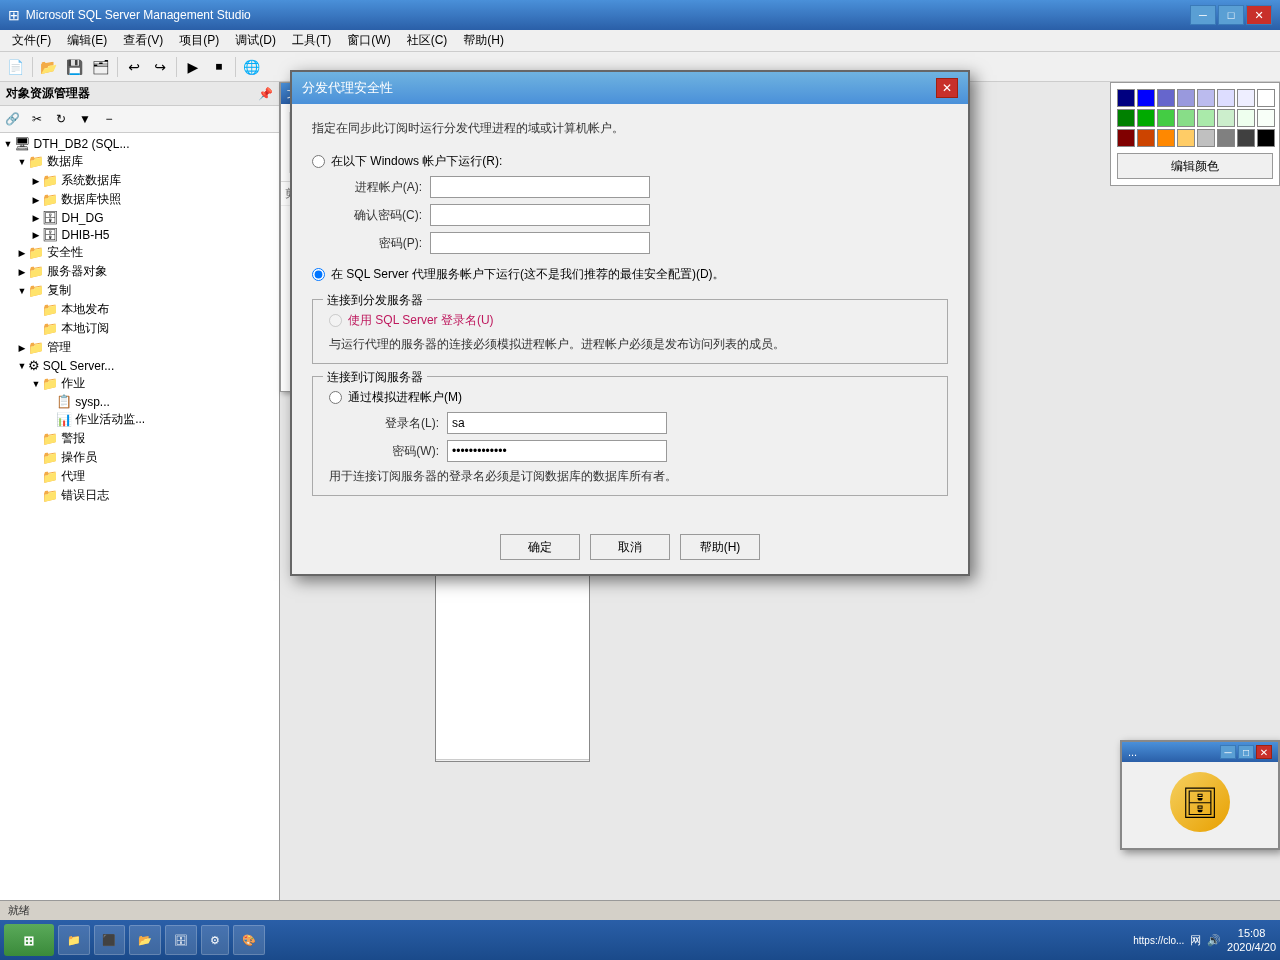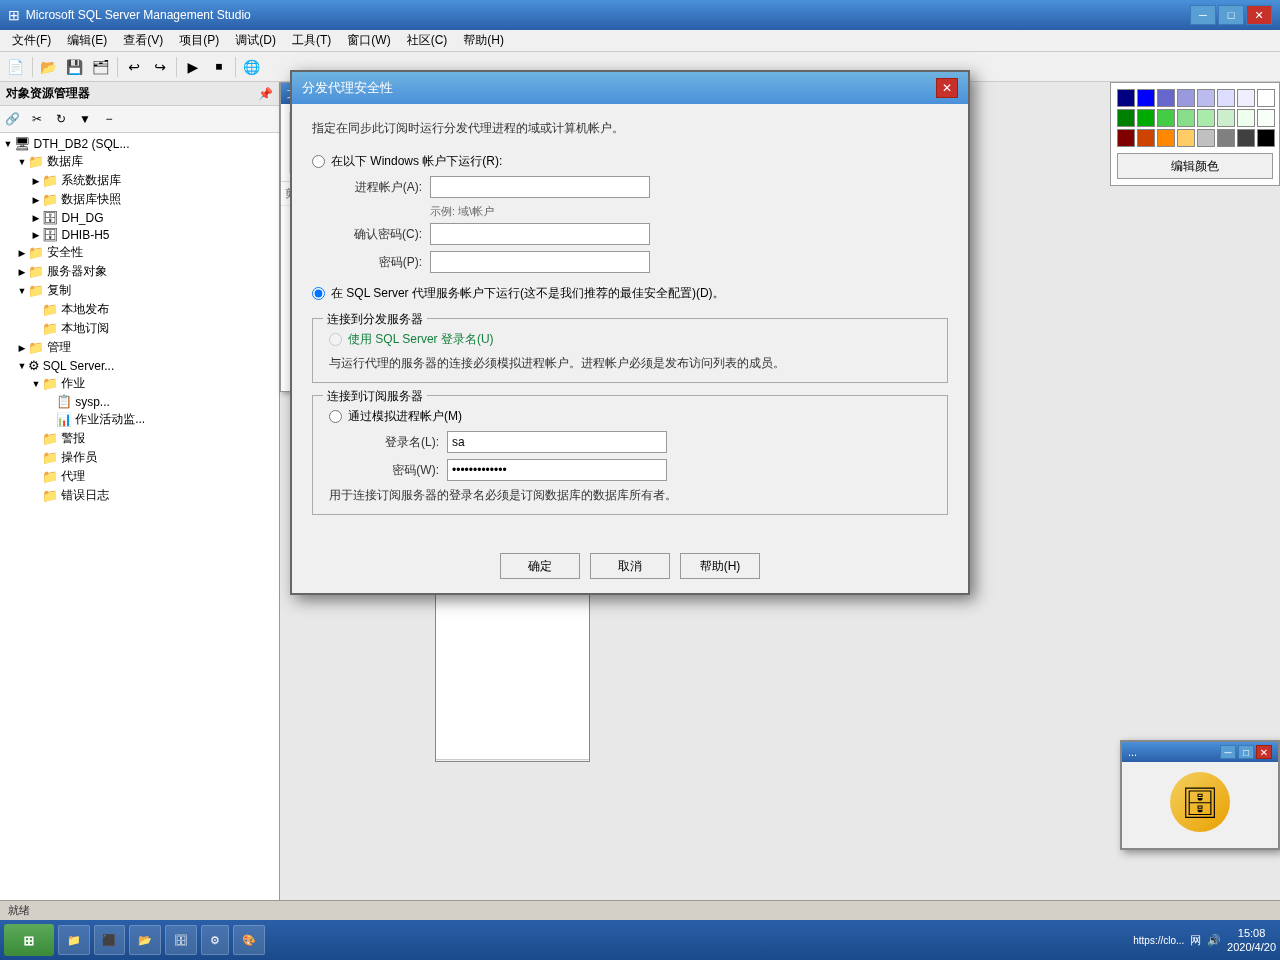--- a/index.html
+++ b/index.html
@@ -433,21 +433,20 @@
 
       <div class="radio-option">
         <input type="radio" name="run-as" id="windows-account" style="">
         <label for="windows-account">在以下 Windows 帐户下运行(R):</label>
       </div>
 
       <div class="field-row">
         <div class="field-label">进程帐户(A):</div>
         <input type="text" class="field-input" value="" style="">
       </div>
-      <div class="field-hint">示例: 域\帐户</div>
 
       <div class="field-row">
         <div class="field-label">确认密码(C):</div>
         <input type="password" class="field-input" value="" style="">
       </div>
 
       <div class="field-row">
         <div class="field-label">密码(P):</div>
         <input type="password" class="field-input" value="" style="">
       </div>
@@ -456,21 +455,21 @@
         <div class="radio-option">
           <input type="radio" name="run-as" id="sql-server-account" checked="" style="">
           <label for="sql-server-account">在 SQL Server 代理服务帐户下运行(这不是我们推荐的最佳安全配置)(D)。</label>
         </div>
       </div>
 
       <div class="section-box">
         <div class="section-label">连接到分发服务器</div>
         <div class="radio-option disabled-text">
           <input type="radio" name="dist-connect" id="sql-login" disabled="" style="">
-          <label for="sql-login" style="color:#15803d;">使用 SQL Server 登录名(U)</label>
+          <label for="sql-login" style="color:#be185d;">使用 SQL Server 登录名(U)</label>
         </div>
         <div style="font-size:12px; color:#333; margin-top:6px; line-height:1.5;">与运行代理的服务器的连接必须模拟进程帐户。进程帐户必须是发布访问列表的成员。</div>
       </div>
 
       <div class="section-box">
         <div class="section-label">连接到订阅服务器</div>
         <div class="radio-option">
           <input type="radio" name="sub-connect" id="impersonate-sub" style="">
           <label for="impersonate-sub">通过模拟进程帐户(M)</label>
         </div>

